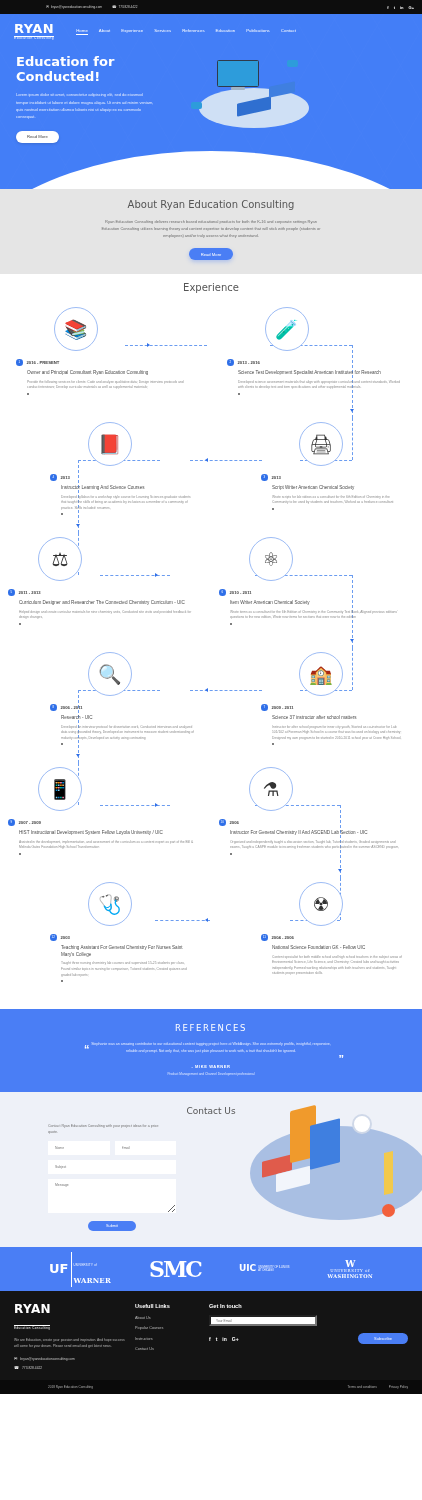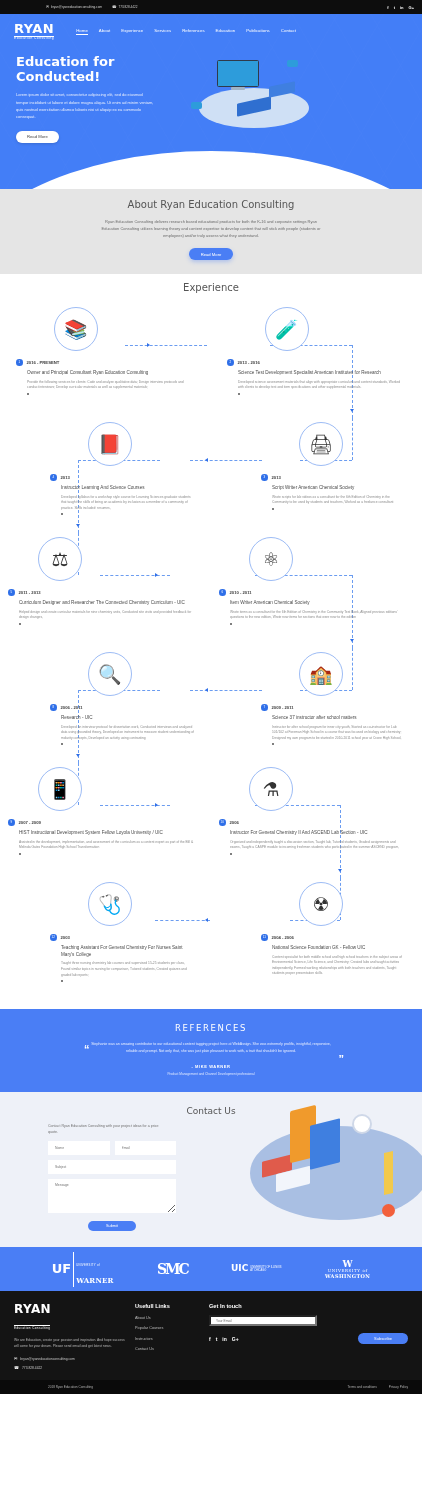--- a/index.html
+++ b/index.html
@@ -117,21 +117,21 @@
   .ca-gear { position:absolute; left:150px; top:104px; width:13px; height:13px; background:#f2603c;
     border-radius:50%; }
   
   .unis { background:#4a7ef5; height:44px; display:flex; align-items:center; justify-content:space-around; padding:0 30px; }
   .uni { color:#fff; text-align:center; line-height:1.1; }
   .uf { display:flex; align-items:center; gap:2px; }
   .uf-b { font-size:13px; font-weight:bold; font-family:"DejaVu Sans", sans-serif; }
   .uf-r { border-left:.8px solid #fff; padding-left:2px; text-align:left; }
   .uf-t { font-size:2.8px; letter-spacing:.3px; }
   .uf-m { font-size:7px; font-weight:bold; font-family:"DejaVu Serif", serif; letter-spacing:.2px; }
-  .smc { font-size:14px; font-weight:bold; font-family:"DejaVu Serif", serif; letter-spacing:-2px; }
+  .smc { font-size:22px; font-weight:bold; font-family:"DejaVu Serif", serif; letter-spacing:-2px; }
   .uic-wrap { display:flex; align-items:center; gap:2px; }
   .uic-b { font-size:9px; font-weight:bold; font-family:"DejaVu Sans", sans-serif;text-align:right; }
   .uic-t { font-size:2.6px; text-align:left; line-height:1.25; }
   .uw-w { font-size:9px; font-weight:bold; font-family:"DejaVu Serif", serif; }
   .uw-1 { font-size:4px; letter-spacing:.6px; font-family:"DejaVu Serif", serif; }
   .uw-2 { font-size:5px; font-weight:bold; letter-spacing:.4px; font-family:"DejaVu Serif", serif; }
   
   .footer { background:#141414; padding:12px 14px 10px 14px; display:flex; }
   .f-col1 { width:115px; }
   .f-logo-main { color:#fff; font-size:12px; font-weight:bold; letter-spacing:.4px; line-height:1; font-family:"DejaVu Sans", sans-serif; }

